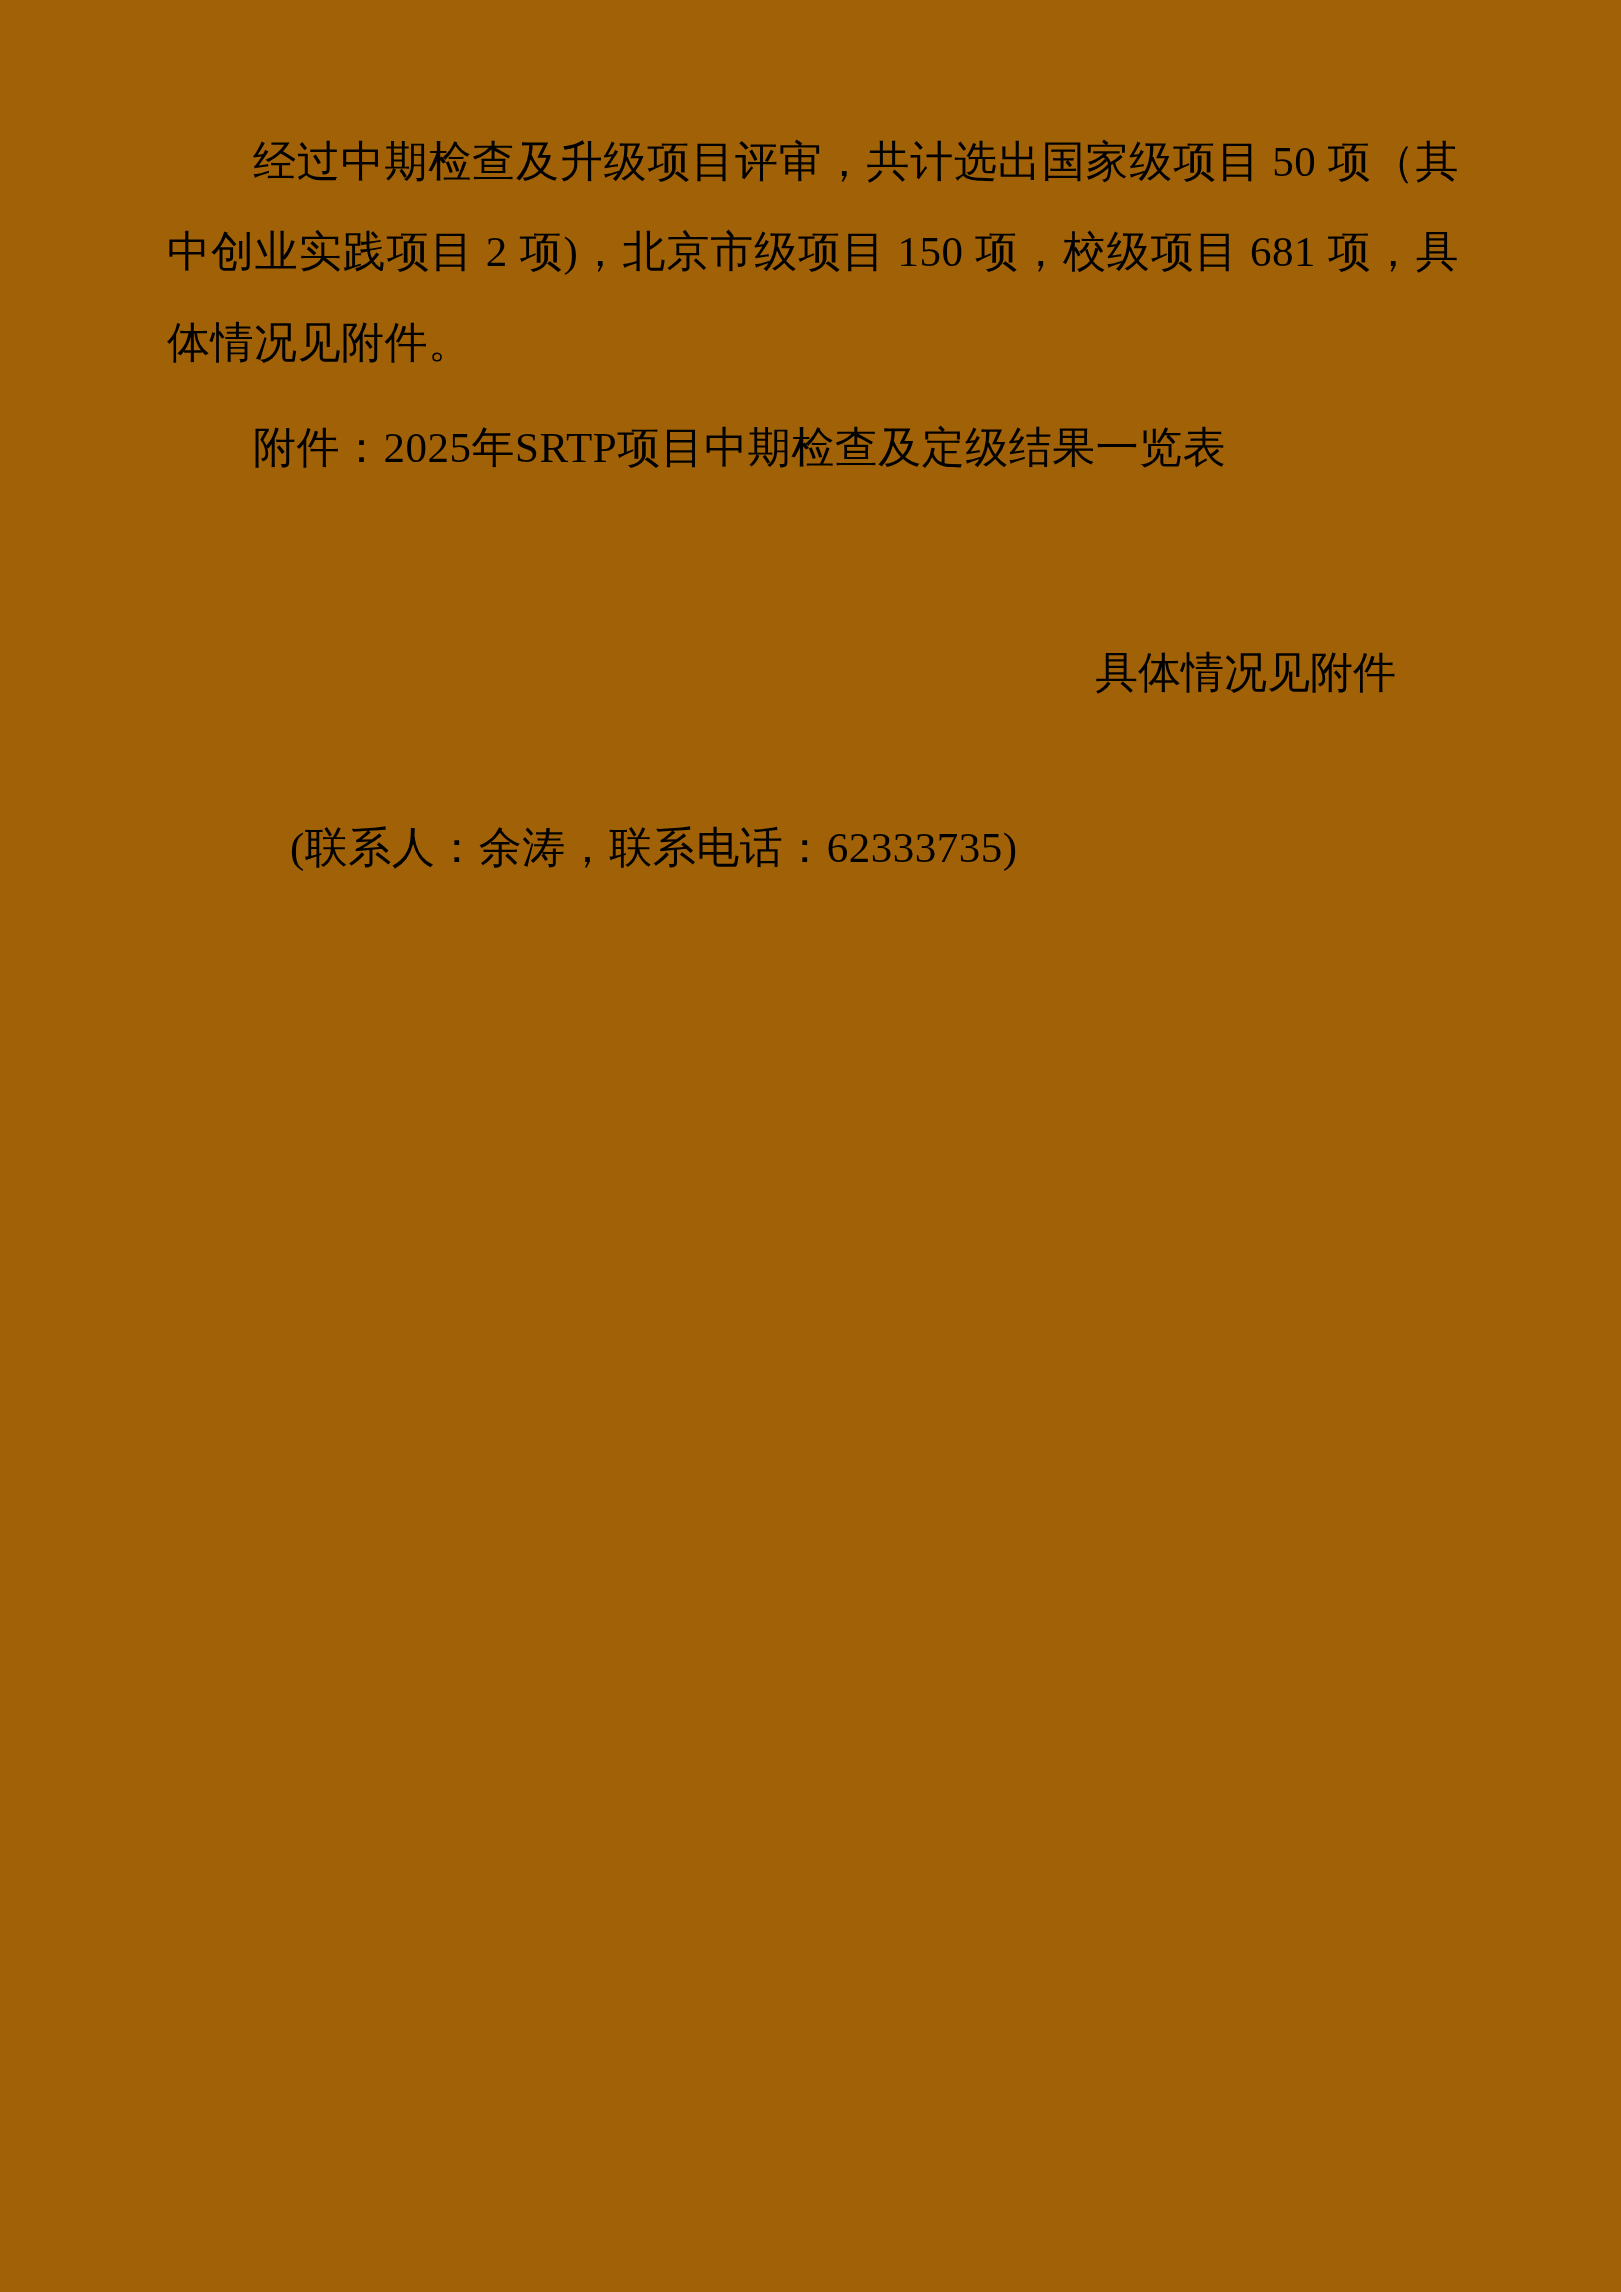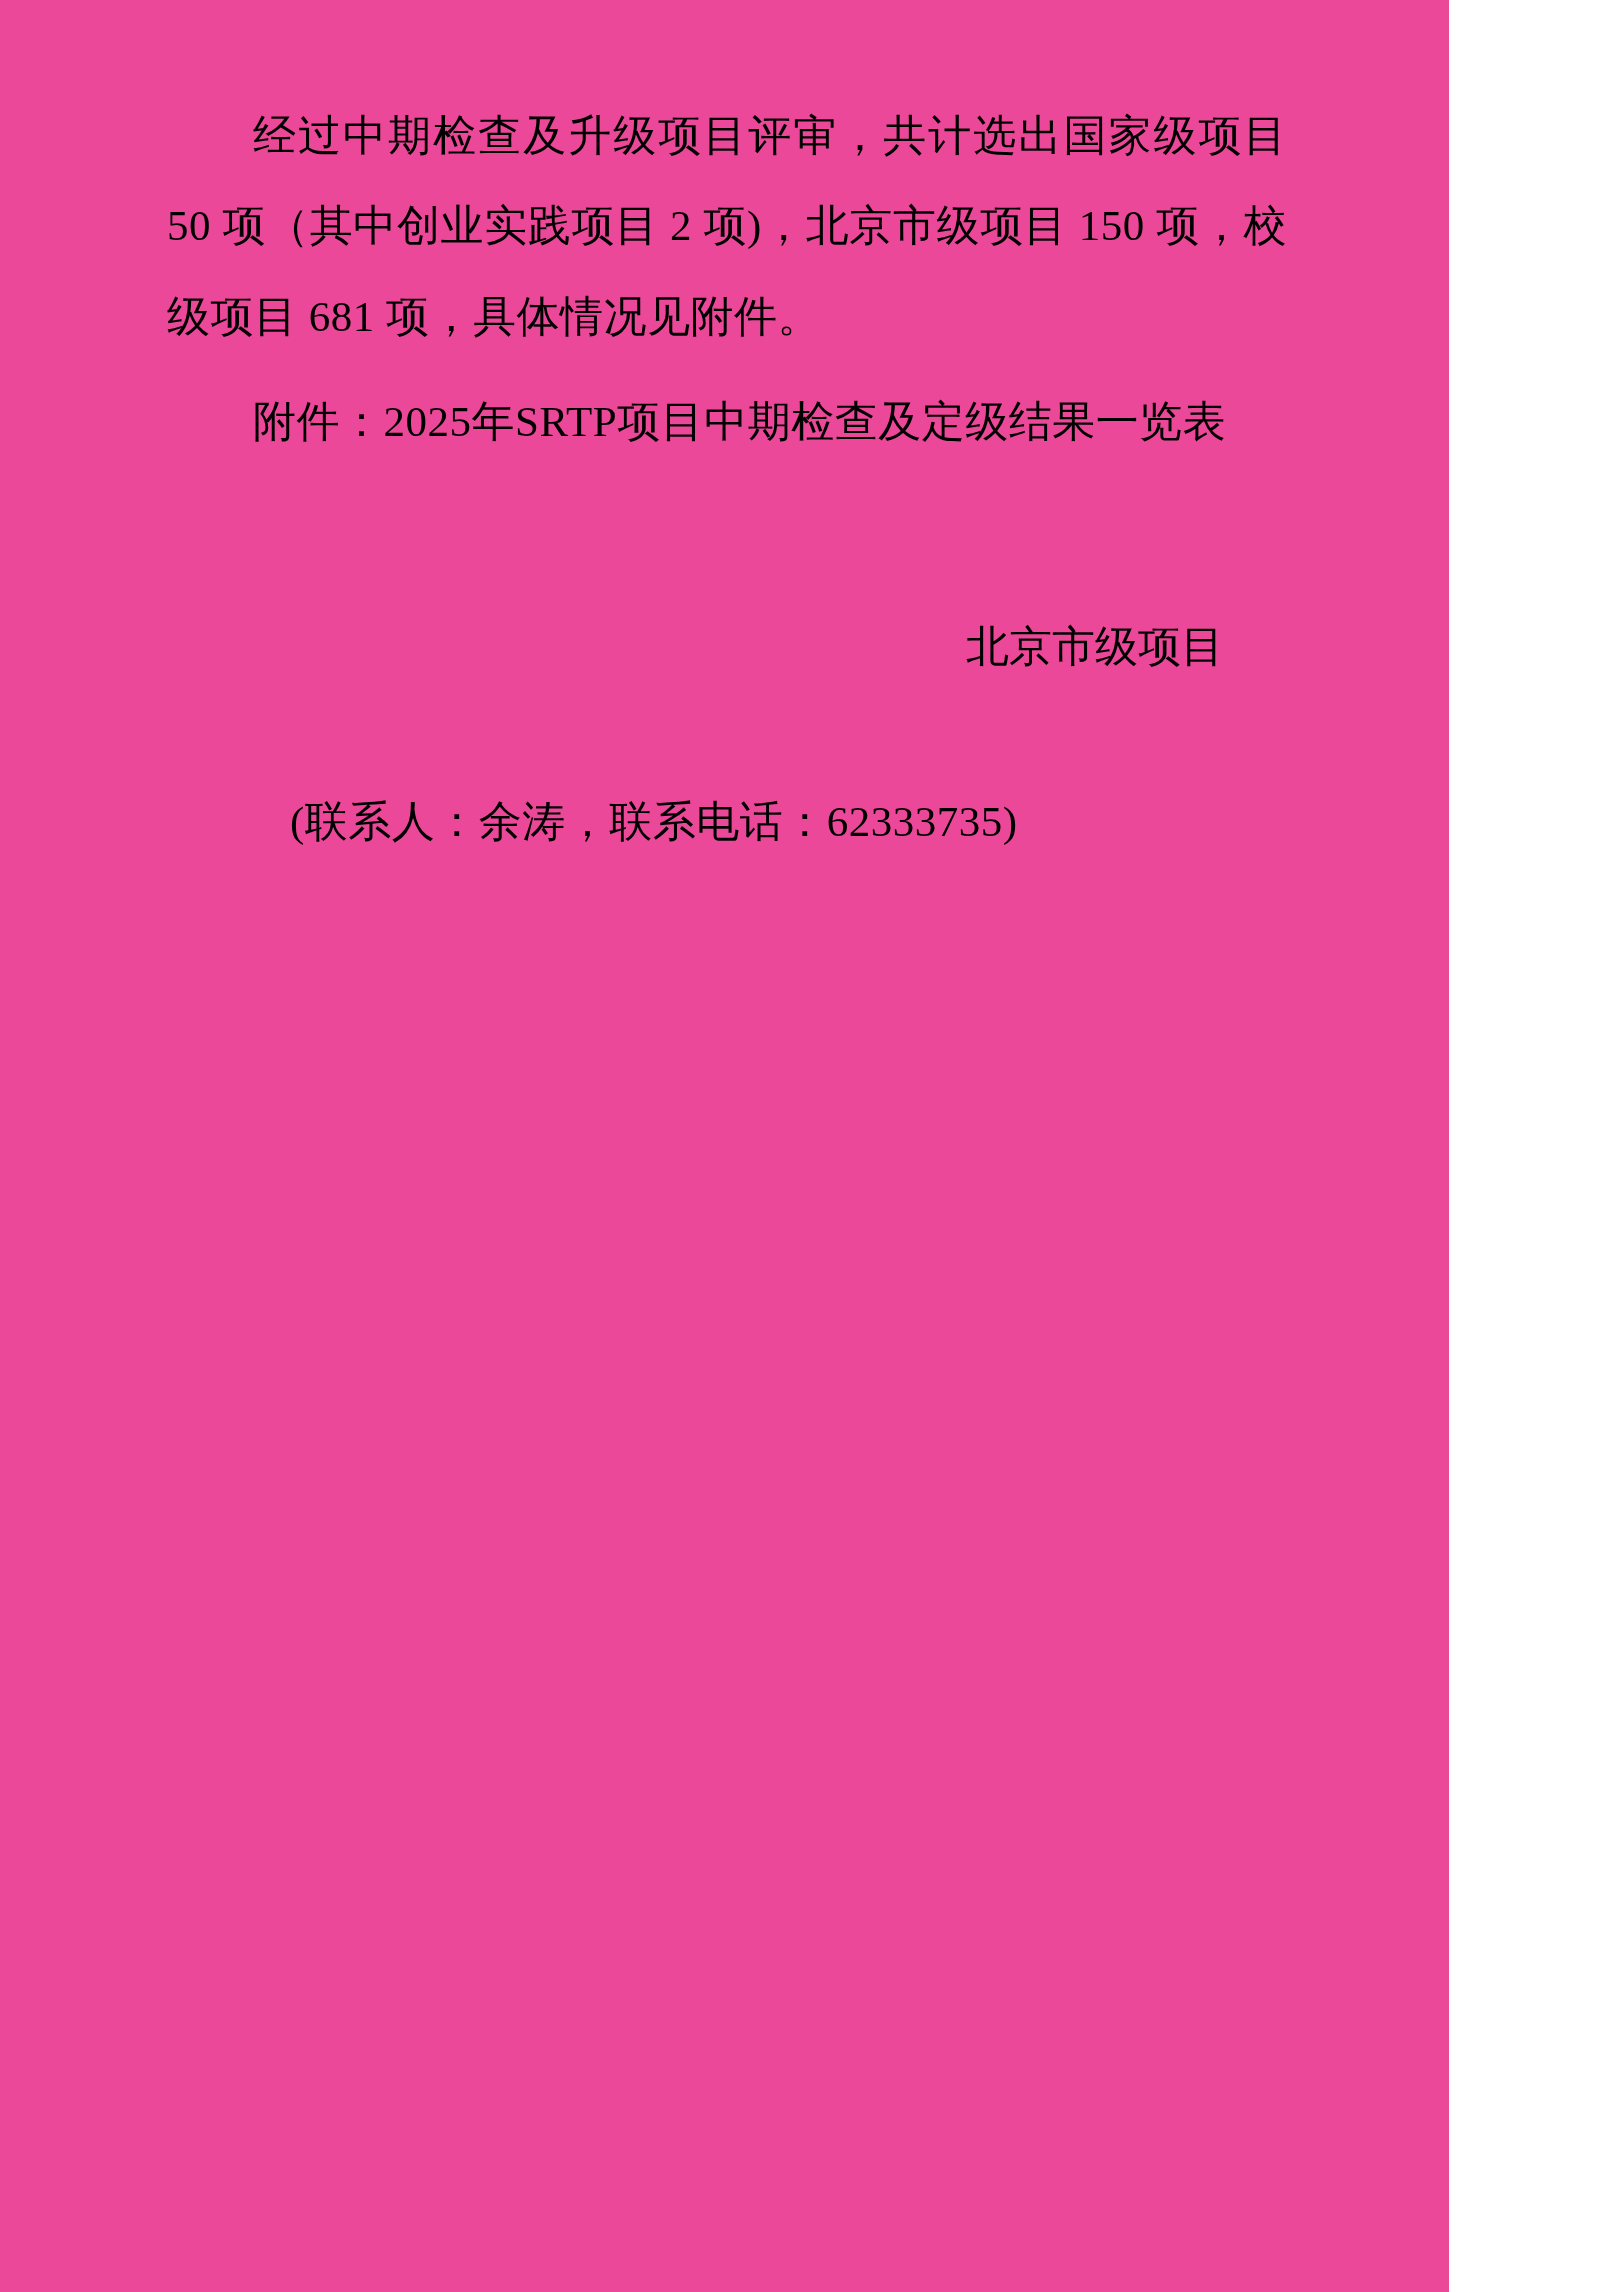--- a/index.html
+++ b/index.html
@@ -2,26 +2,26 @@
 <html><head>
 <meta charset="utf-8">
 <style>
   html, body {
     margin: 0;
     padding: 0;
     background: #ffffff;
   }
   .page {
     position: relative;
-    width: 1449px;
+    width: 1621px;
     height: 2293px;
-    background: #ec4899;
+    background: #a16207;
     color: #000000;
     box-sizing: border-box;
-    padding: 91px 162px 0 167px;
+    padding: 117px 162px 0 167px;
     overflow: hidden;
     
     font-family: "Liberation Serif", "DejaVu Serif", serif;
     font-size: 43px;
   }
   .para {
     margin: 0;
     text-indent: 2em;
     text-align: justify;
     line-height: 2.1;
@@ -57,19 +57,19 @@
 
 <div class="page">
 
   <p class="para">经过中期检查及升级项目评审，共计选出国家级项目 50 项（其中创业实践项目 2 项)，北京市级项目 150 项，校级项目 681 项，具体情况见附件。</p>
 
 
 
   <p class="attachment-line">附件：2025年SRTP项目中期检查及定级结果一览表</p>
 
   <div class="signature-block">
-    <p class="sig-line">北京市级项目</p>
+    <p class="sig-line">具体情况见附件</p>
   </div>
 
   <p class="contact-line">(联系人：余涛，联系电话：62333735)</p>
 
 </div>
 
 
 </body></html>

